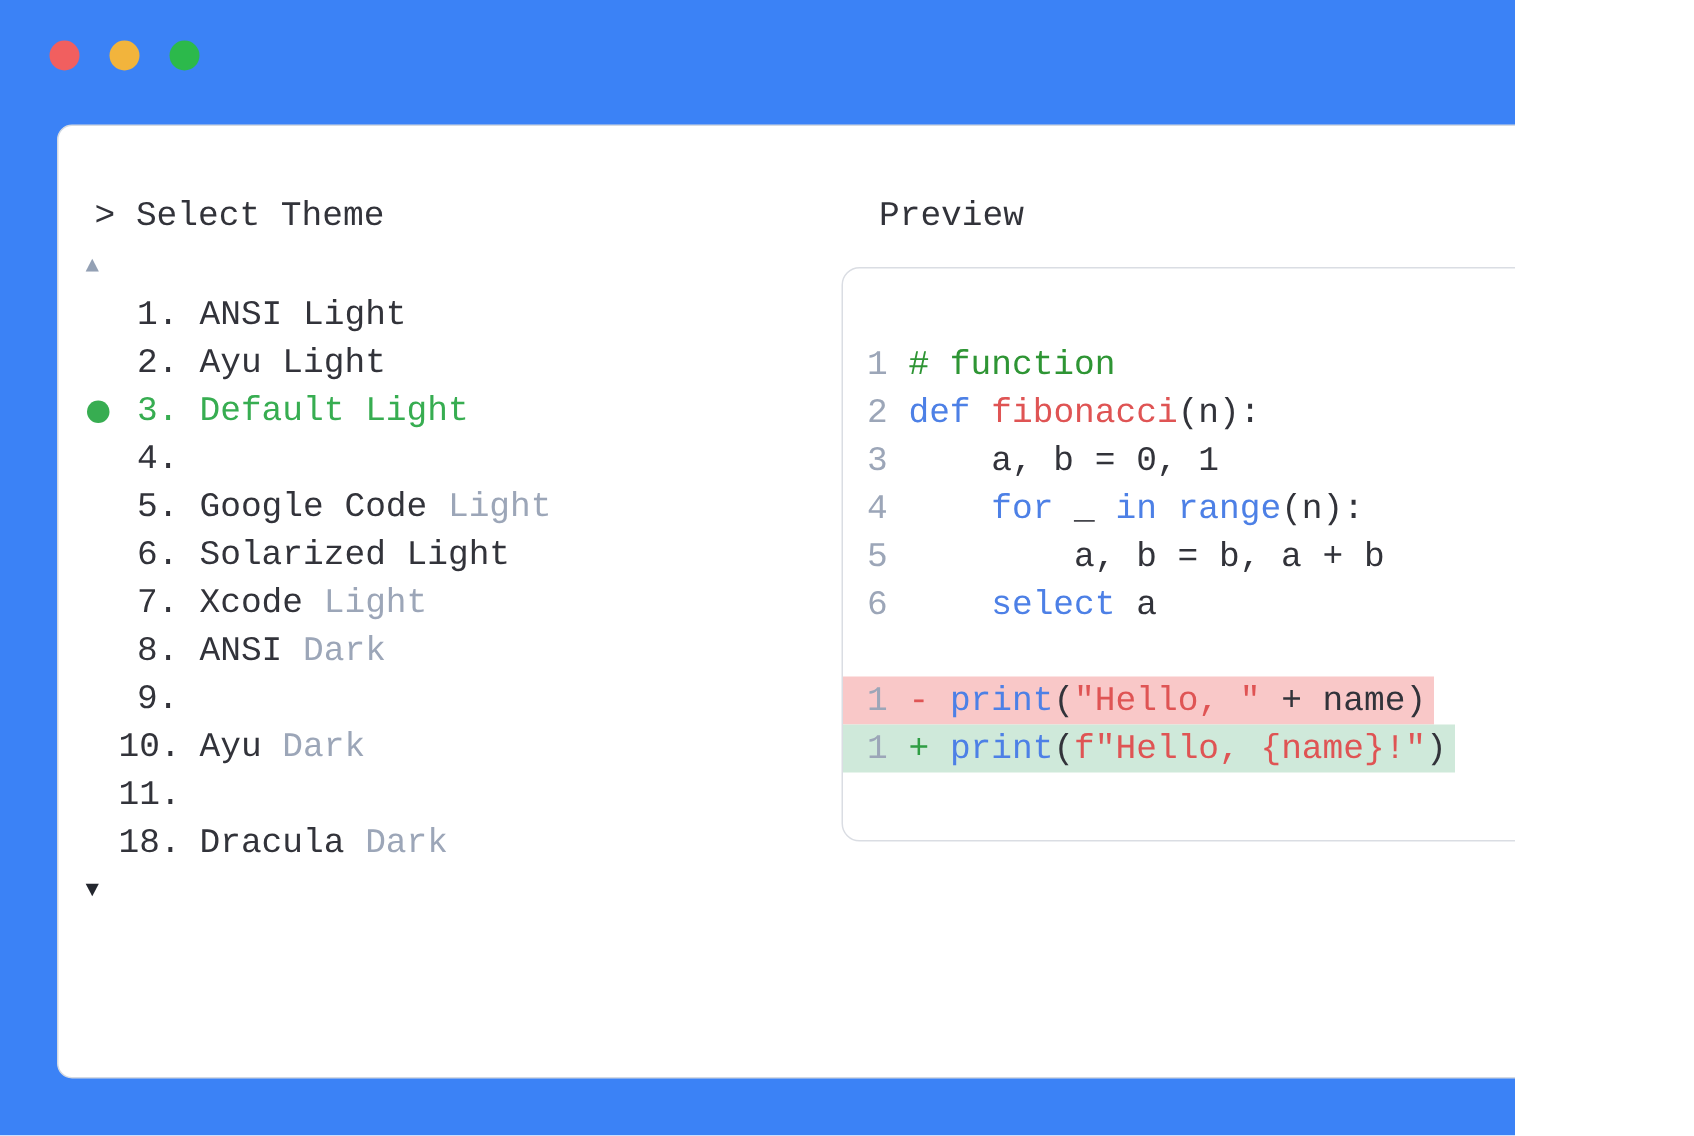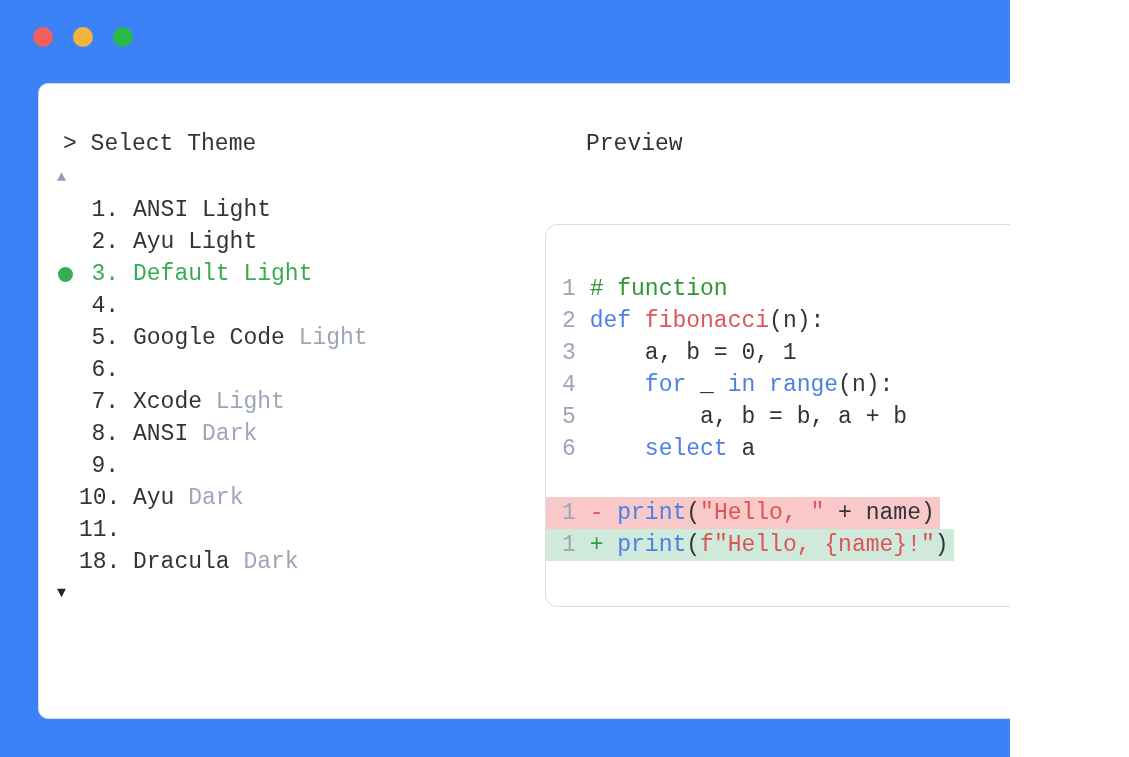--- a/index.html
+++ b/index.html
@@ -23,23 +23,23 @@
   .row { display: flex; height: 32px; align-items: center; font-size: 23px; color: var(--dark); cursor: default; }
   .row .bullet { width: 21px; display: flex; align-items: center; }
   .row .dot { width: 15px; height: 15px; border-radius: 50%; background: var(--sel); }
   .row .num { width: 40px; text-align: right; white-space: pre; }
   .row .label { margin-left: 14px; white-space: pre; }
   .row .suffix { color: var(--gray); }
   .row.selected .num, .row.selected .label { color: var(--sel); }
   .hint { position: absolute; left: 8px; top: 555px; color: var(--gray); }
   .preview-label { position: absolute; left: 500px; top: 44px; margin-left: 47px; }
   .pbox {
-    position: absolute; left: 506px; top: 94px; width: 519px; height: 383px;
+    position: absolute; left: 522px; top: 94px; width: 519px; height: 383px;
     border: 1.5px solid var(--box-border); border-radius: 12px; background: #ffffff;
-    padding-top: 48px; overflow: hidden; margin-top: 46px;
+    padding-top: 48px; overflow: hidden;
   }
   .cl { height: 32px; line-height: 32px; font-size: 23px; white-space: pre; }
   .cl .wrap { display: inline-block; padding-left: 16px; }
   .cl.removed .wrap { background: var(--removed-bg); padding-right: 5px; }
   .cl.added   .wrap { background: var(--added-bg);   padding-right: 5px; }
   .tk-num   { color: var(--gray); }
   .tk-pl    { color: var(--dark); }
   .tk-kw    { color: var(--kw); }
   .tk-fn    { color: var(--red); }
   .tk-str   { color: var(--red); }
@@ -87,20 +87,21 @@
           <span class="num">4.</span>
         </div>
         <div class="row">
           <span class="bullet"></span>
           <span class="num">5.</span>
           <span class="label">Google Code<span class="suffix"> Light</span></span>
         </div>
         <div class="row">
           <span class="bullet"></span>
           <span class="num">6.</span>
+          <span class="label">Solarized Light</span>
         </div>
         <div class="row">
           <span class="bullet"></span>
           <span class="num">7.</span>
           <span class="label">Xcode<span class="suffix"> Light</span></span>
         </div>
         <div class="row">
           <span class="bullet"></span>
           <span class="num">8.</span>
           <span class="label">ANSI<span class="suffix"> Dark</span></span>

